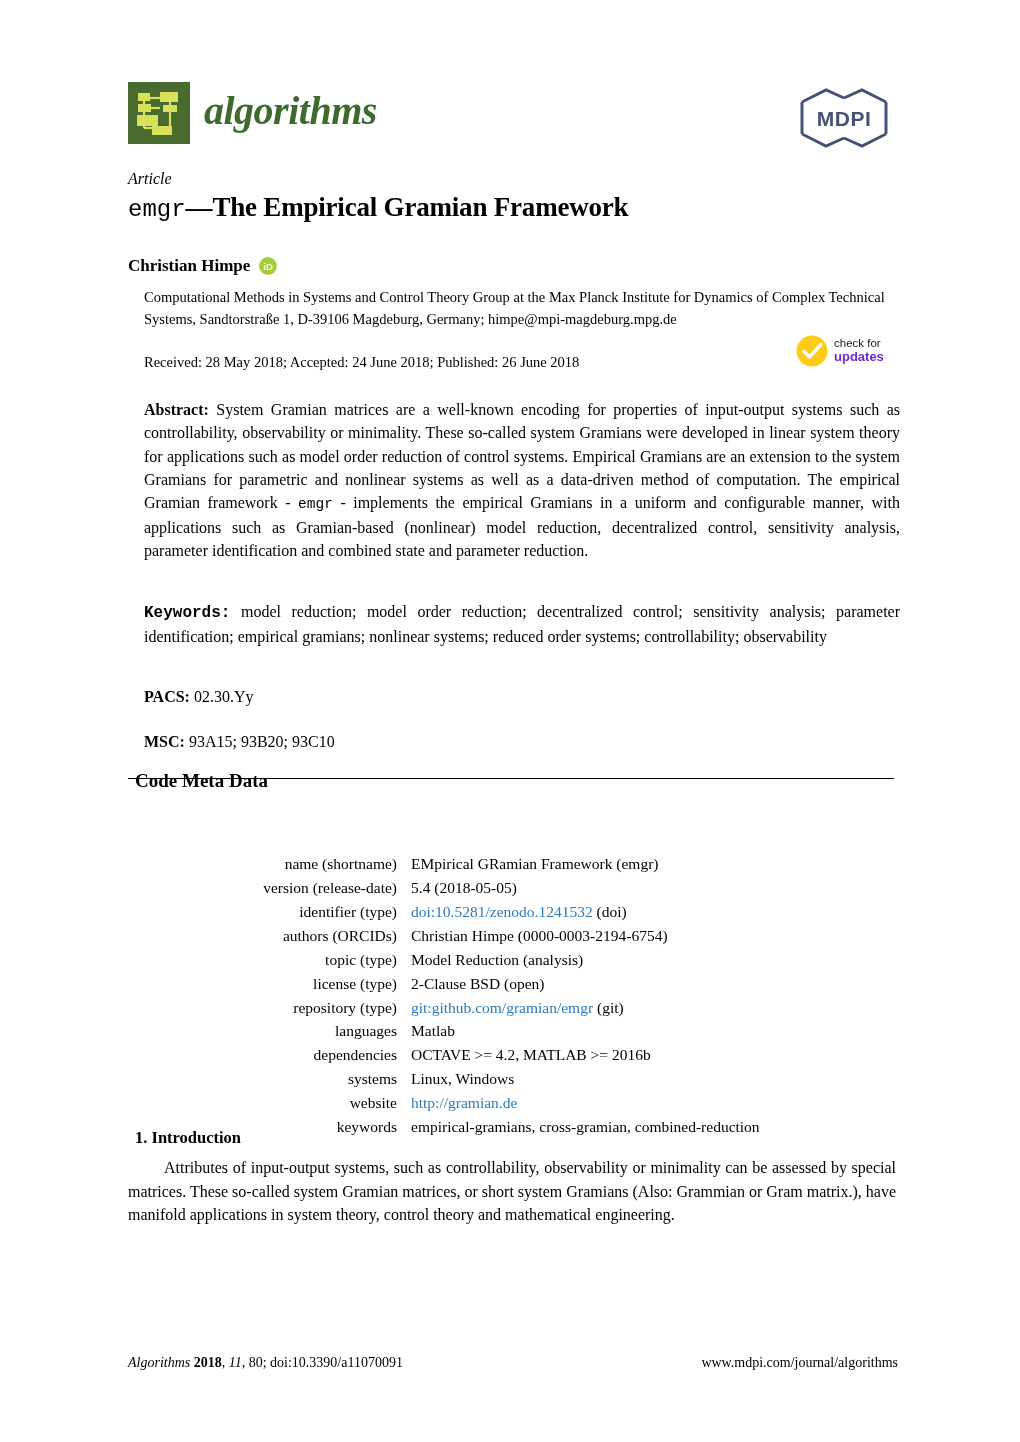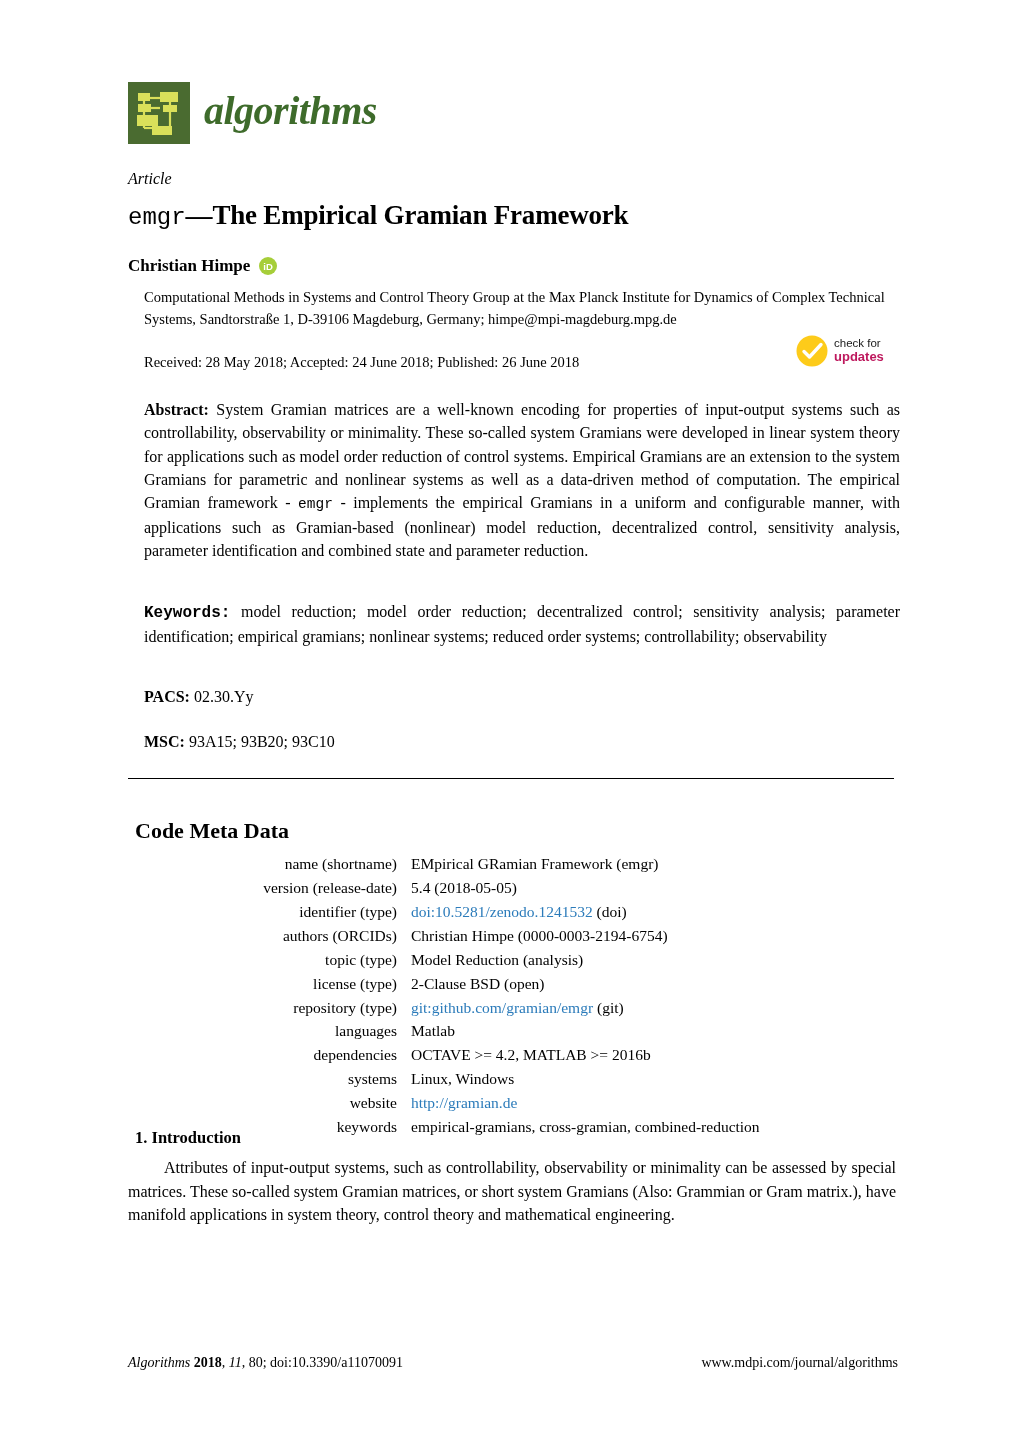--- a/index.html
+++ b/index.html
@@ -69,21 +69,21 @@
     position: absolute;
     left: 128px;
     top: 170px;
     font-style: italic;
     font-size: 16px;
     color: #000;
   }
   .paper-title {
     position: absolute;
     left: 128px;
-    top: 200px;
+    top: 192px;
     width: 770px;
     font-size: 27px;
     font-weight: bold;
     line-height: 1.15;
     letter-spacing: -0.2px;
   }
   .paper-title .mono {
     font-family: "Liberation Mono", "DejaVu Sans Mono", monospace;
     font-weight: normal;
     font-size: 24px;
@@ -131,21 +131,21 @@
     display: flex;
     align-items: center;
     gap: 5px;
   }
   .cfu-mark { width: 34px; height: 34px; flex: none; }
   .cfu-text {
     font-family: "Liberation Sans", "DejaVu Sans", sans-serif;
     line-height: 1.12;
   }
   .cfu-text .l1 { font-size: 11.5px; color: #1a1a1a; display: block; }
-  .cfu-text .l2 { font-size: 13px; font-weight: bold; color: #be185d; display: block; }
+  .cfu-text .l2 { font-size: 13px; font-weight: bold; color: #6d28d9; display: block; }
 
   
   .abstract-block {
     position: absolute;
     left: 144px;
     top: 398px;
     width: 756px;
     font-size: 16px;
     line-height: 1.46;
     text-align: justify;
@@ -191,22 +191,22 @@
     top: 778px;
     width: 766px;
     height: 1px;
     background: #000;
   }
 
   
   .meta-heading {
     position: absolute;
     left: 135px;
-    top: 818px;
-    font-size: 22px;
+    top: 770px;
+    font-size: 19px;
     font-weight: bold;
     text-align: center;
   }
   .meta-table {
     position: absolute;
     left: 135px;
     top: 852px;
     width: 760px;
     border-collapse: collapse;
     font-size: 15.5px;
@@ -282,20 +282,33 @@
           <rect x="32" y="10" width="18" height="10" fill="#d9e05a"></rect>
           <rect x="10" y="22" width="13" height="8" fill="#d9e05a"></rect>
           <rect x="35" y="23" width="14" height="7" fill="#d9e05a"></rect>
           <rect x="9" y="33" width="21" height="11" fill="#d9e05a"></rect>
           <rect x="24" y="44" width="20" height="9" fill="#d9e05a"></rect>
         </svg>
       </div>
       <div class="journal-title">algorithms</div>
     </div>
 
+    <div class="publisher-logo">
+      <svg width="96" height="64" viewBox="0 0 96 64">
+        <g fill="none" stroke="#445374" stroke-width="3">
+          <path d="M6 16 L6 48"></path>
+          <path d="M90 16 L90 48"></path>
+          <path d="M6 16 L30 4 L48 12"></path>
+          <path d="M90 16 L66 4 L48 12"></path>
+          <path d="M6 48 L30 60 L48 52"></path>
+          <path d="M90 48 L66 60 L48 52"></path>
+        </g>
+        <text x="48" y="40" text-anchor="middle" font-family="Liberation Sans, sans-serif" font-size="21" font-weight="bold" fill="#445374" letter-spacing="0.5">MDPI</text>
+      </svg>
+    </div>
   </div>
 
   <div class="article-type">Article</div>
 
   <div class="paper-title">
     <span class="mono">emgr</span><span>—The Empirical Gramian Framework</span>
   </div>
 
   <div class="author-line">
     <span>Christian Himpe</span>

